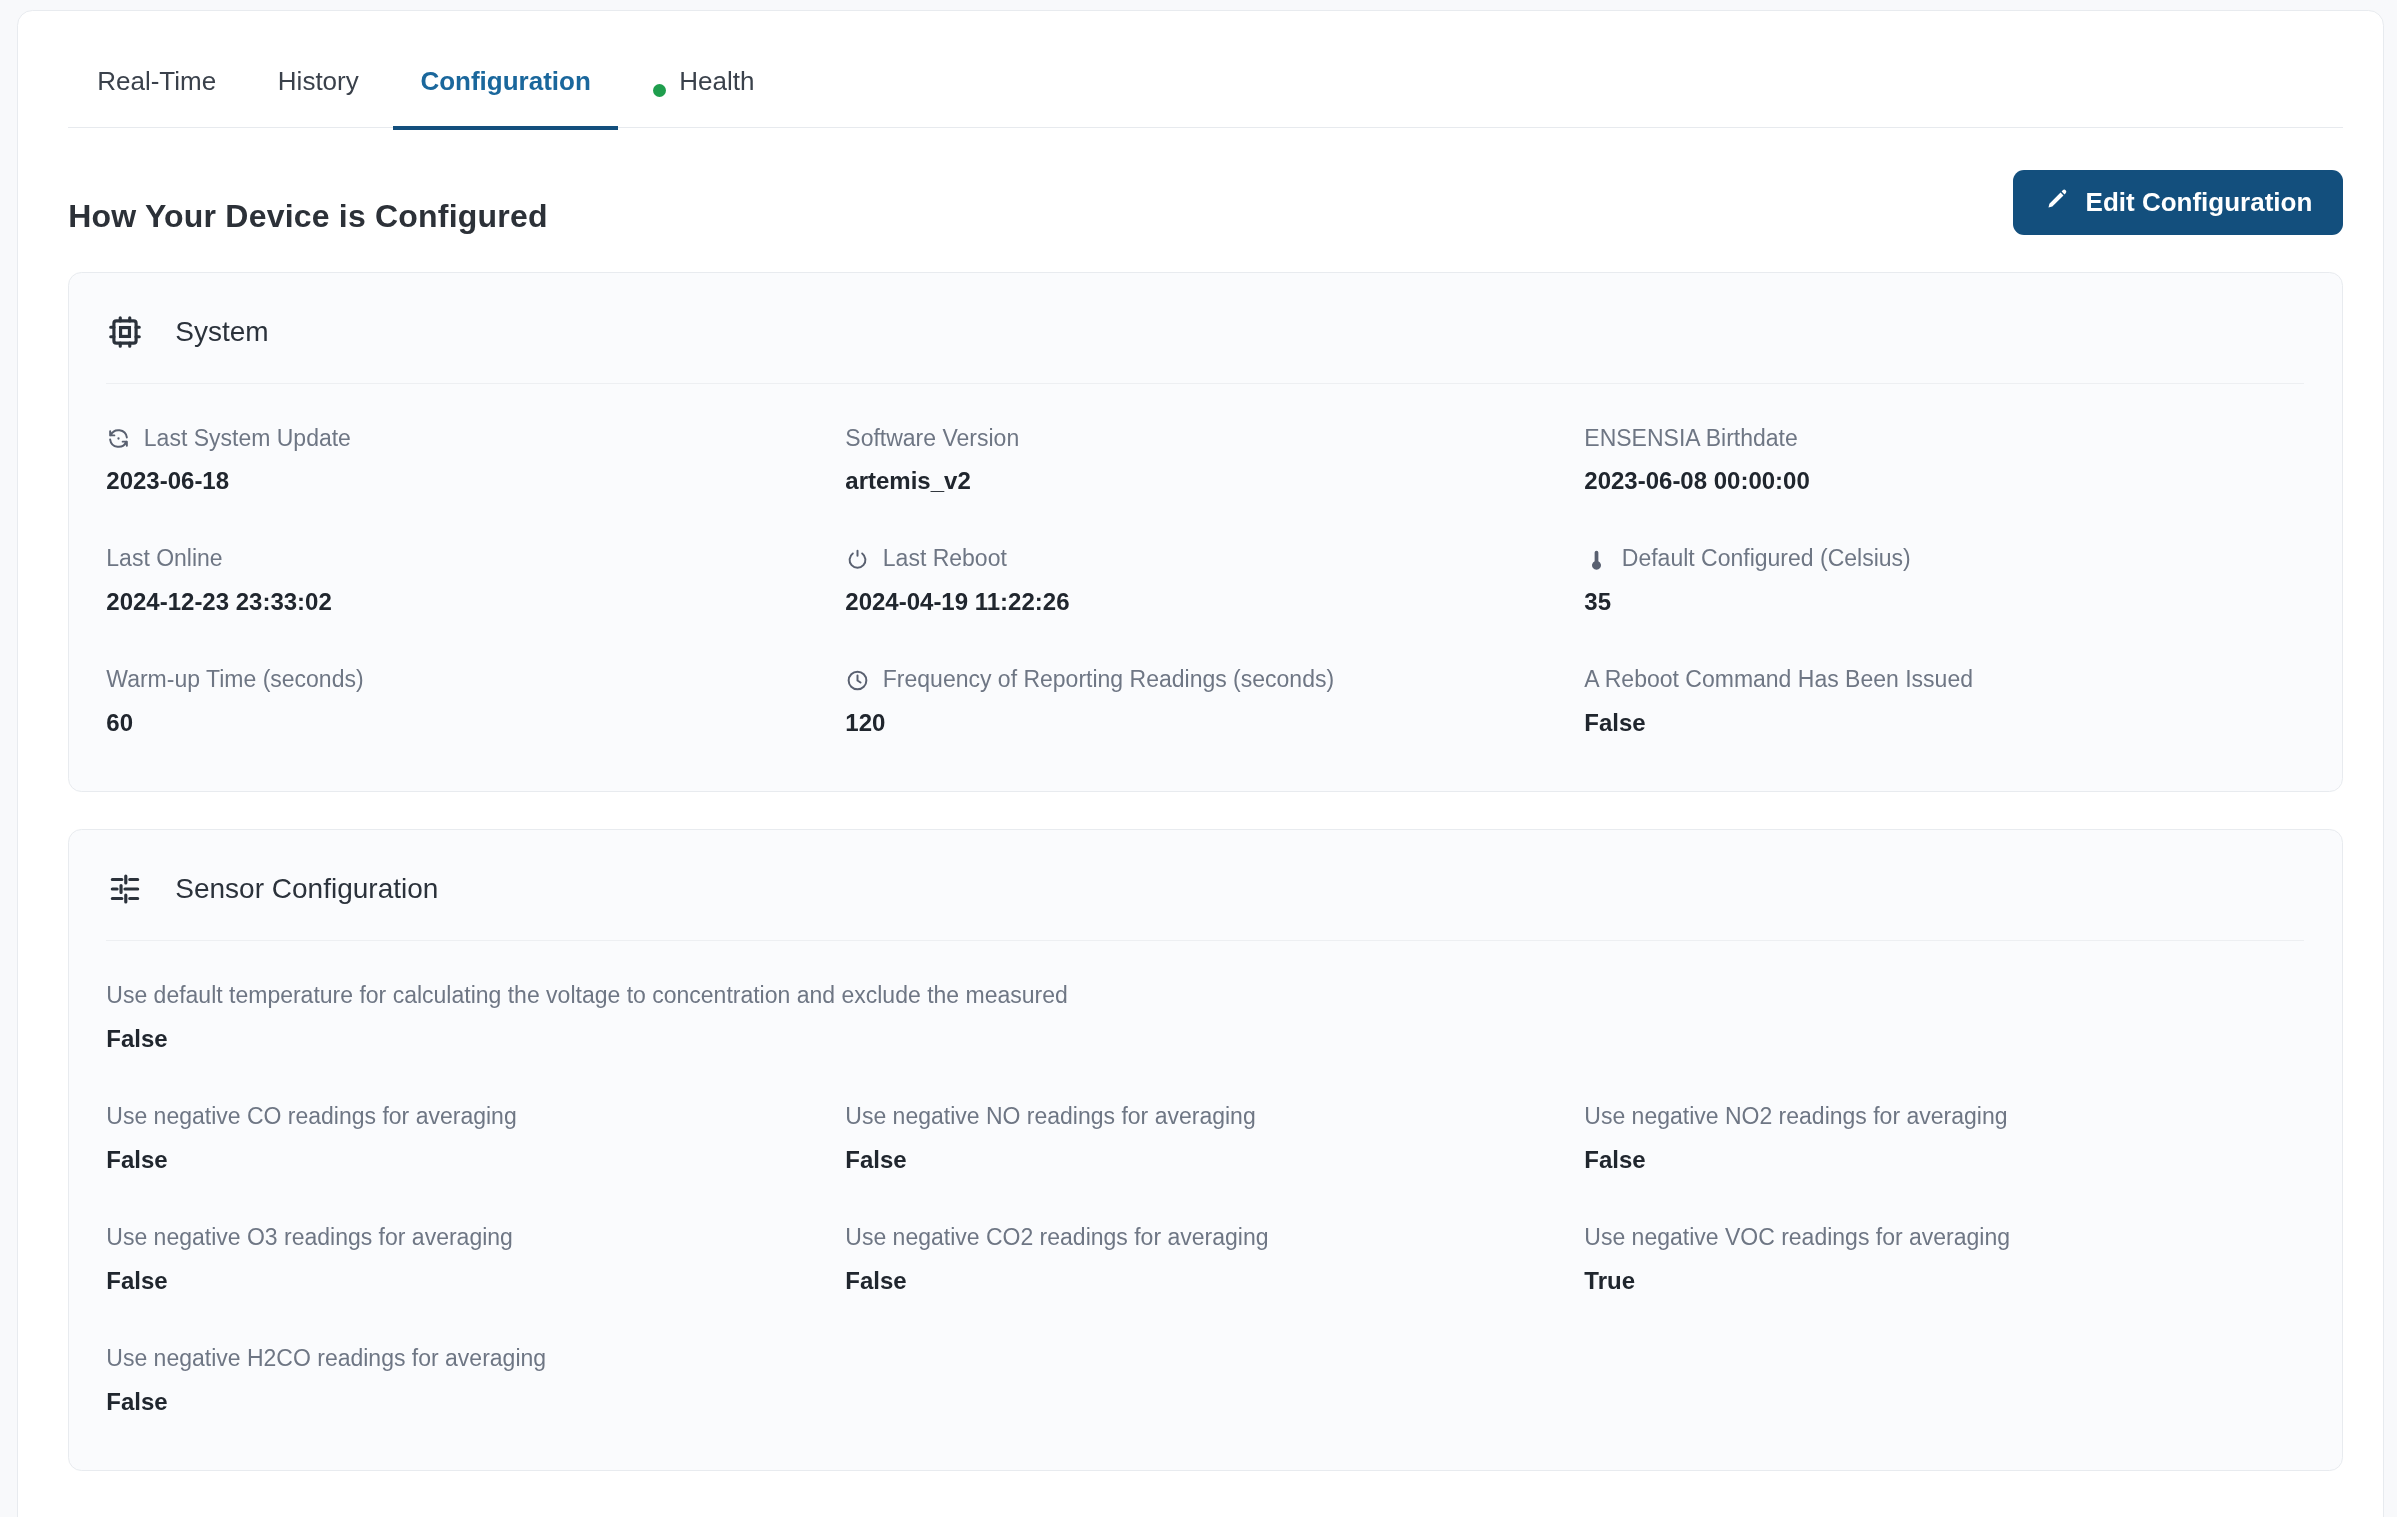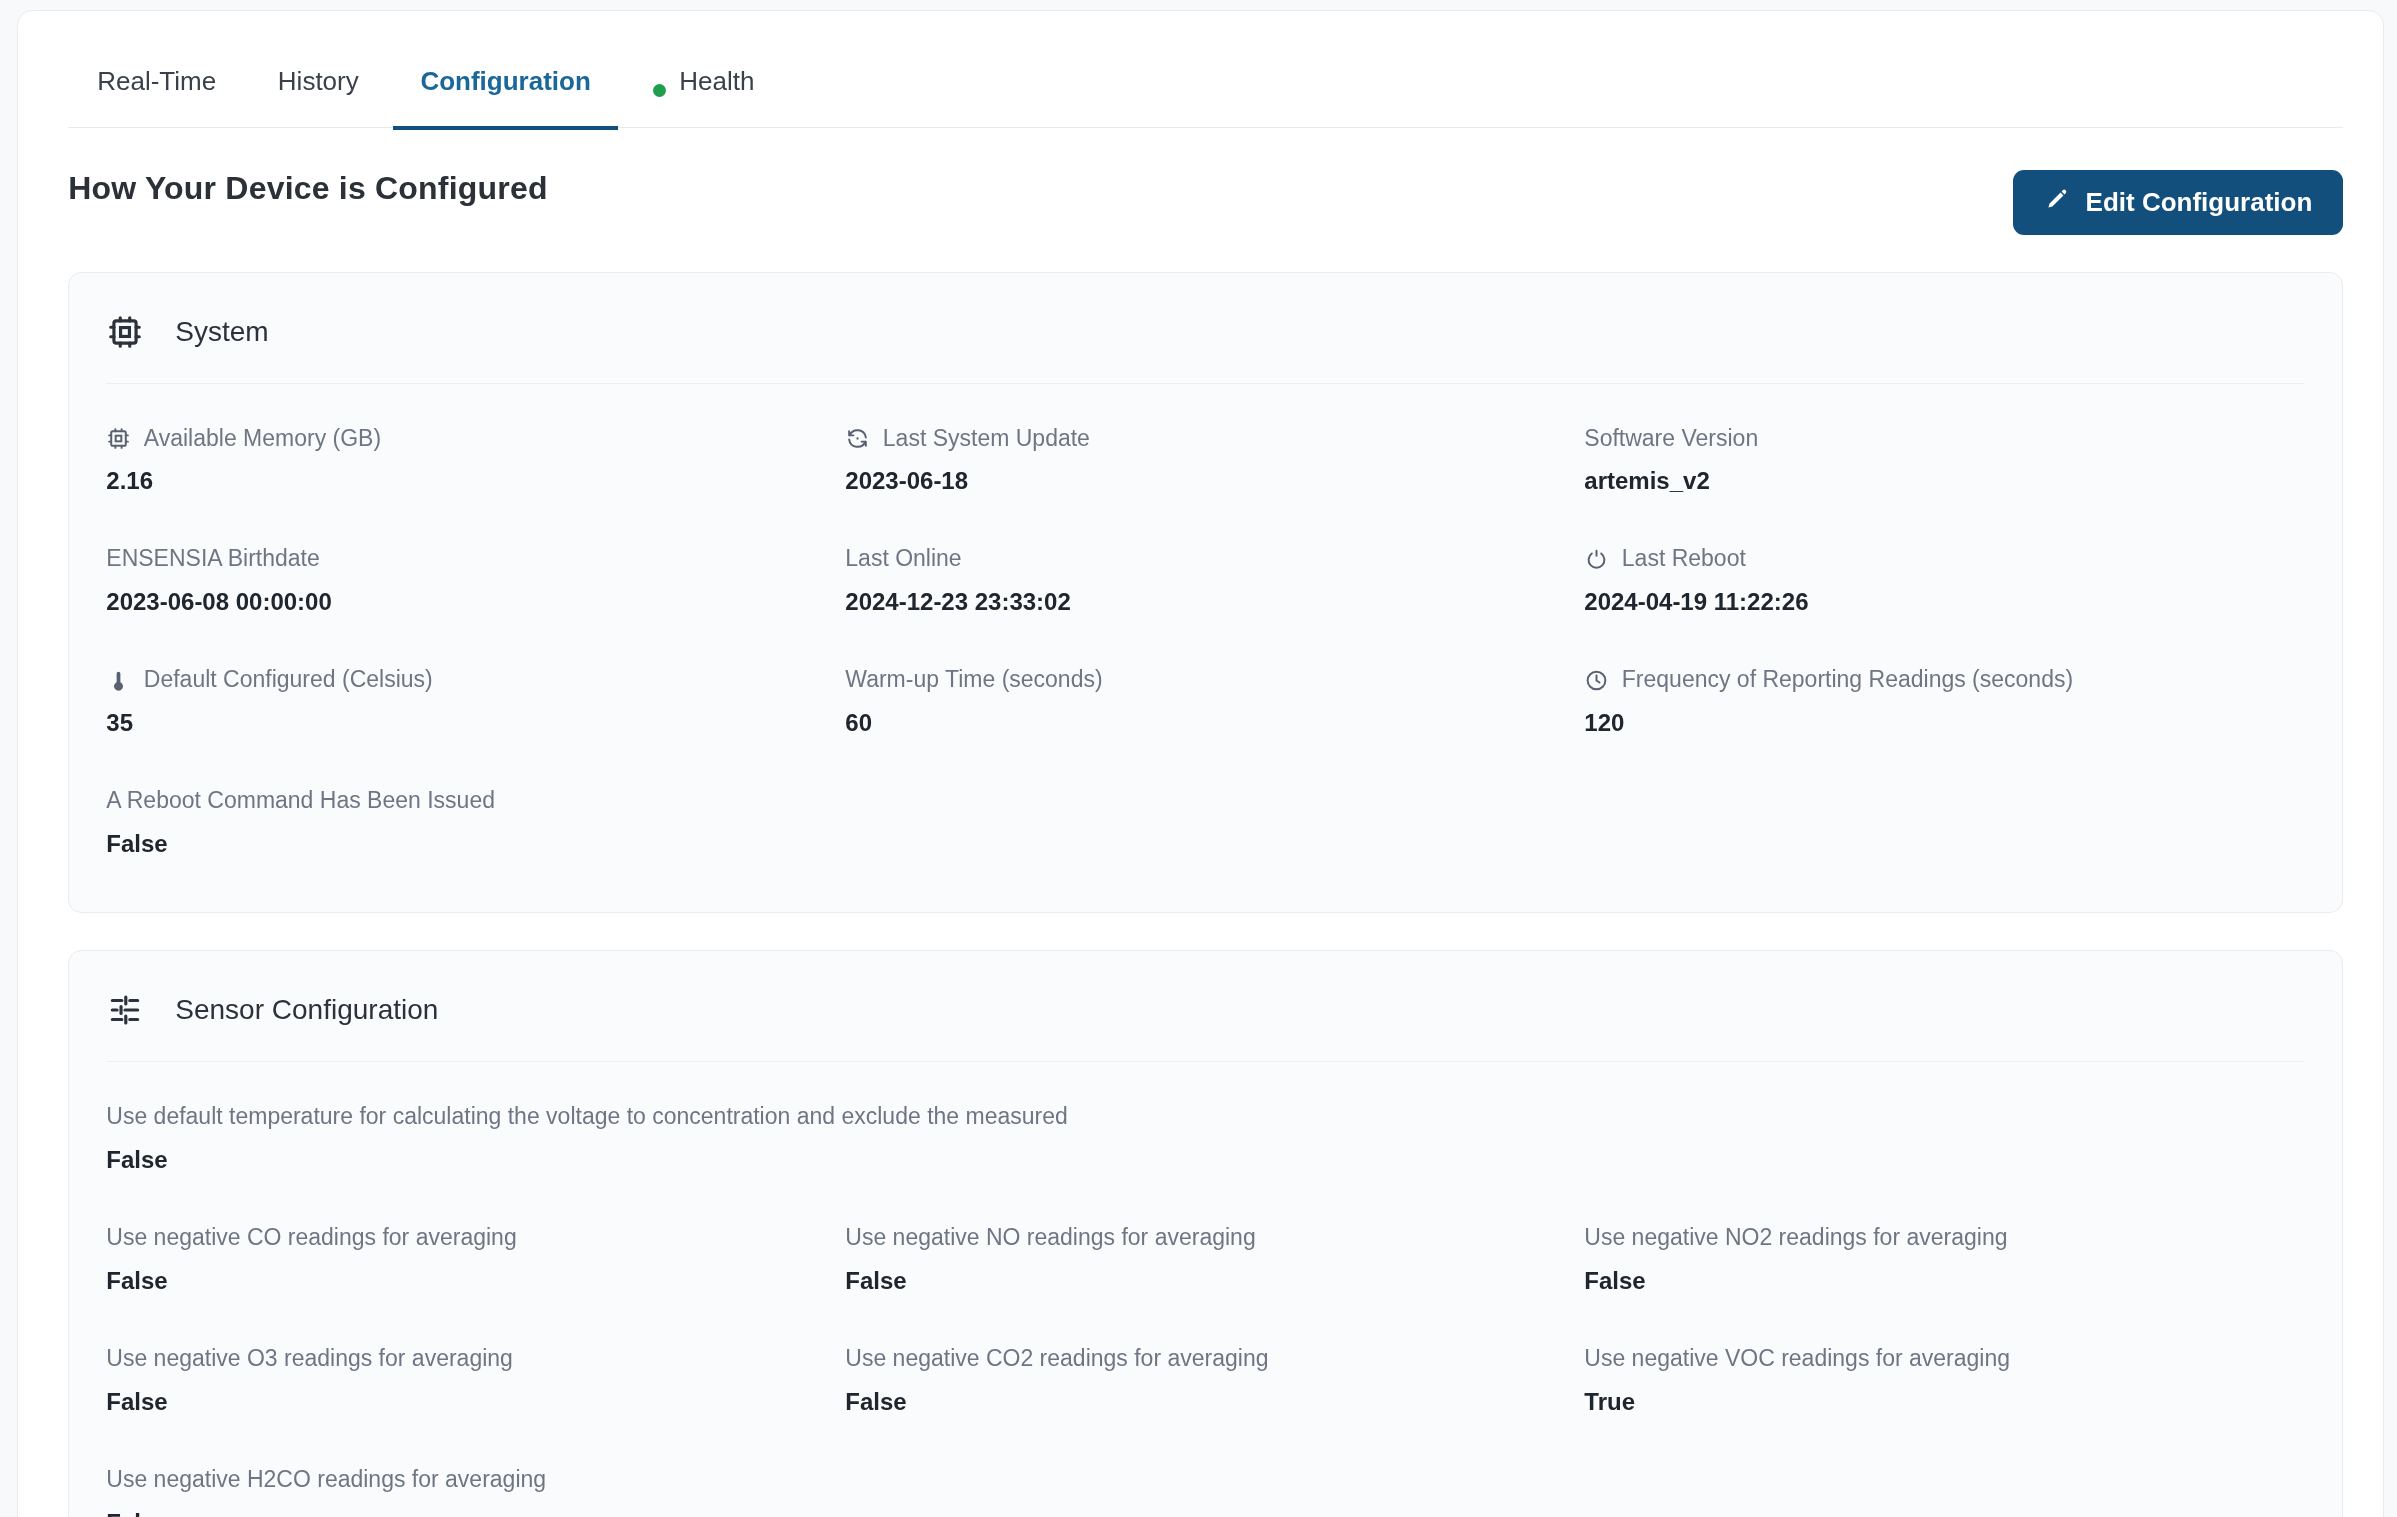--- a/index.html
+++ b/index.html
@@ -27,21 +27,21 @@
   .tab{
     display:flex;align-items:flex-end;gap:13.4px;
     padding:13.4px 27px 29px 27px;font-size:26px;font-weight:500;color:#3a414b;
     cursor:pointer;border-bottom:4.8px solid transparent;margin-bottom:-2.9px;
     white-space:nowrap;
   }
   .tab.active{color:var(--accent);font-weight:600;border-bottom-color:var(--accent-dark);}
   .dot{width:13.4px;height:13.4px;border-radius:50%;background:var(--green);display:inline-block;}
   
   .page-header{
-    display:flex;align-items:flex-start;justify-content:space-between;
+    display:flex;align-items:flex-end;justify-content:space-between;
     margin-top:42px;
   }
   .page-title{font-size:32px;font-weight:700;color:#2c3138;margin:0;letter-spacing:0.2px;}
   .edit-btn{
     display:flex;align-items:center;gap:17px;border:none;cursor:pointer;
     background:var(--accent-dark);color:#fff;font-family:inherit;
     font-size:26px;font-weight:600;padding:0 31px;height:65px;border-radius:11px;
   }
   .edit-btn svg{width:25px;height:25px;}
   
@@ -112,33 +112,20 @@
           <rect x="9.2" y="9.2" width="5.6" height="5.6"></rect>
           <path d="M9 3v2M15 3v2M9 19v2M15 19v2M3 9h2M3 15h2M19 9h2M19 15h2"></path>
         </svg>
       </span>
       <h2 class="card-title">System</h2>
     </div>
     <div class="grid" id="system-grid">
         <div class="field">
           <div class="flabel">
             <span class="ficon">
-              <svg viewBox="0 0 24 24" fill="none" stroke="currentColor" stroke-width="1.9" stroke-linecap="round">
-                <rect x="5" y="5" width="14" height="14" rx="1.5"></rect>
-                <rect x="9.3" y="9.3" width="5.4" height="5.4"></rect>
-                <path d="M9 3v2M15 3v2M9 19v2M15 19v2M3 9h2M3 15h2M19 9h2M19 15h2"></path>
-              </svg>
-            </span>
-            <span>Available Memory (GB)</span>
-          </div>
-          <div class="fvalue">2.16</div>
-        </div>
-        <div class="field">
-          <div class="flabel">
-            <span class="ficon">
               <svg viewBox="0 0 24 24" fill="none" stroke="currentColor" stroke-width="1.9" stroke-linecap="round" stroke-linejoin="round">
                 <path d="M20 11a8.1 8.1 0 0 0-15.5-2M4 5v4h4"></path>
                 <path d="M4 13a8.1 8.1 0 0 0 15.5 2m.5 4v-4h-4"></path>
                 <circle cx="12" cy="12" r="1.1" fill="currentColor" stroke="none"></circle>
               </svg>
             </span>
             <span>Last System Update</span>
           </div>
           <div class="fvalue">2023-06-18</div>
         </div>

